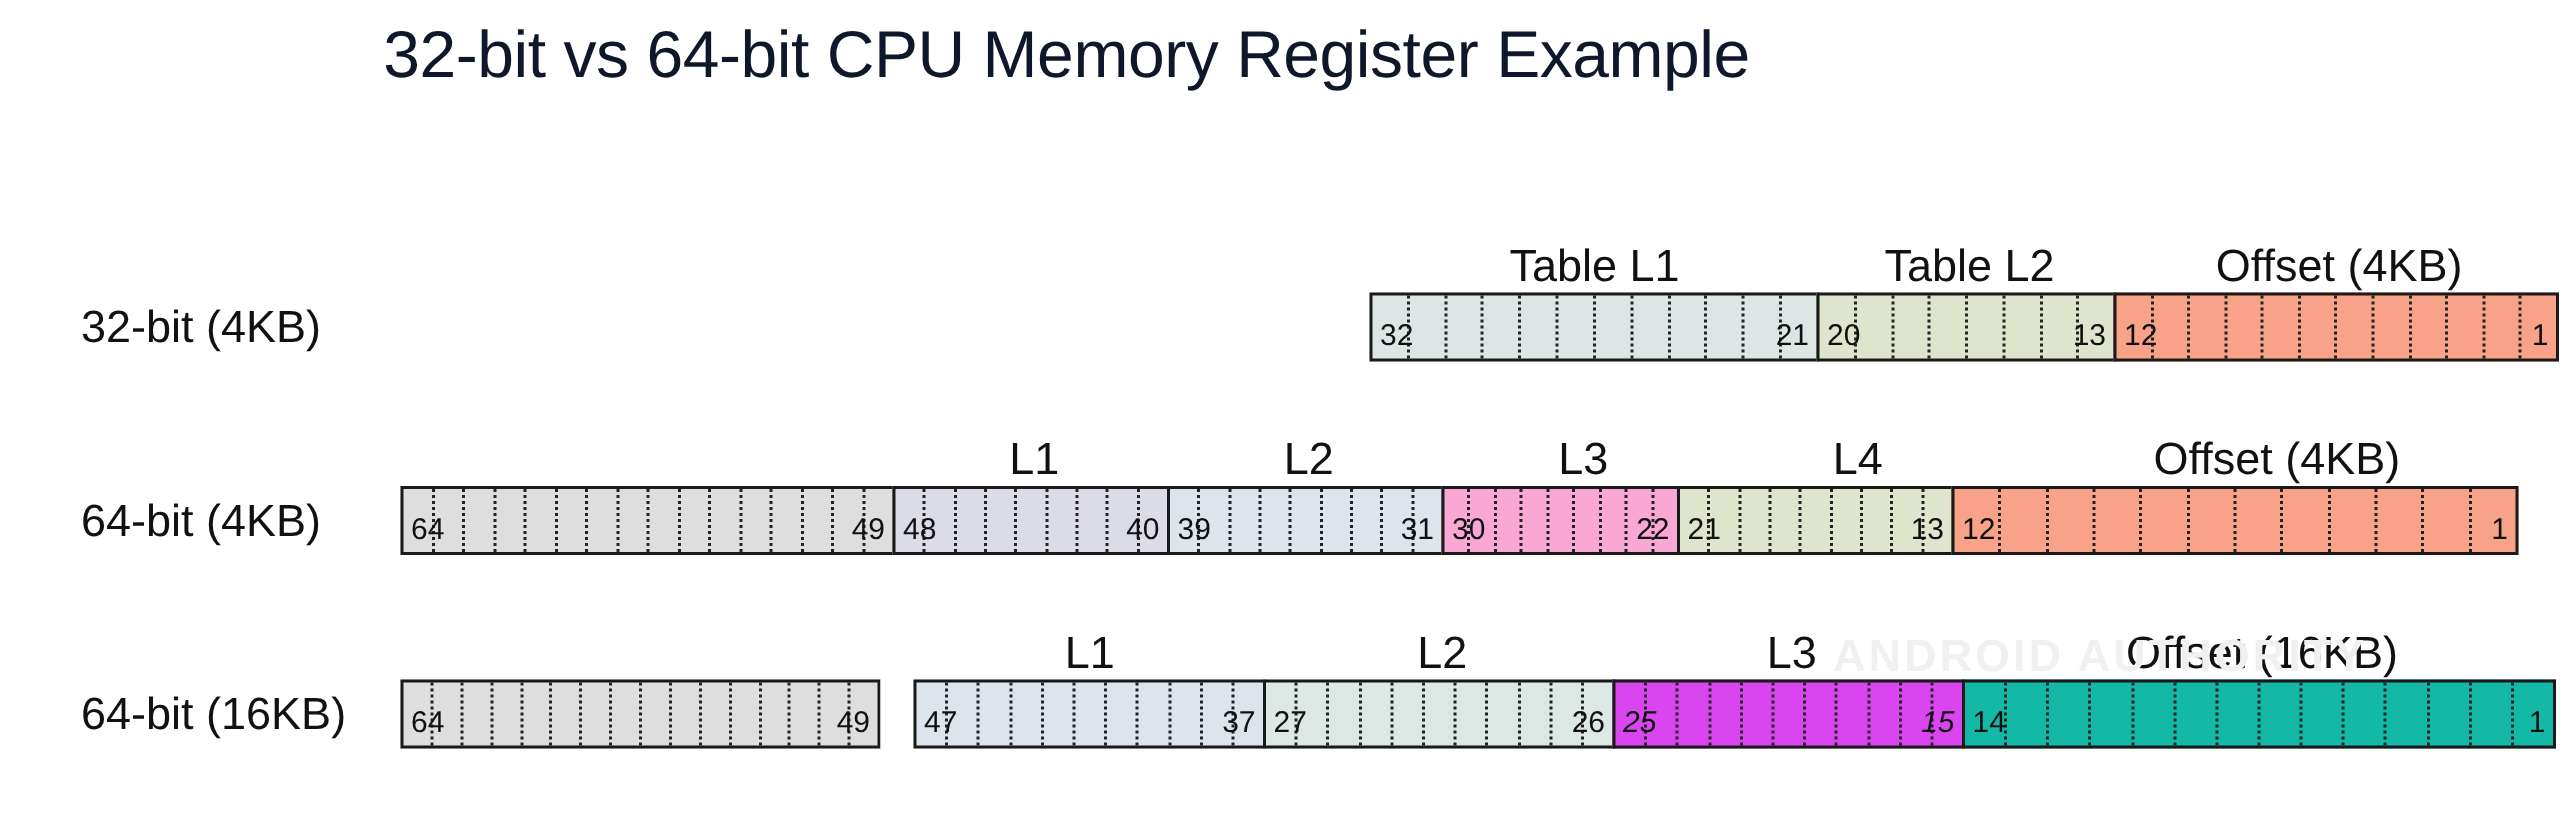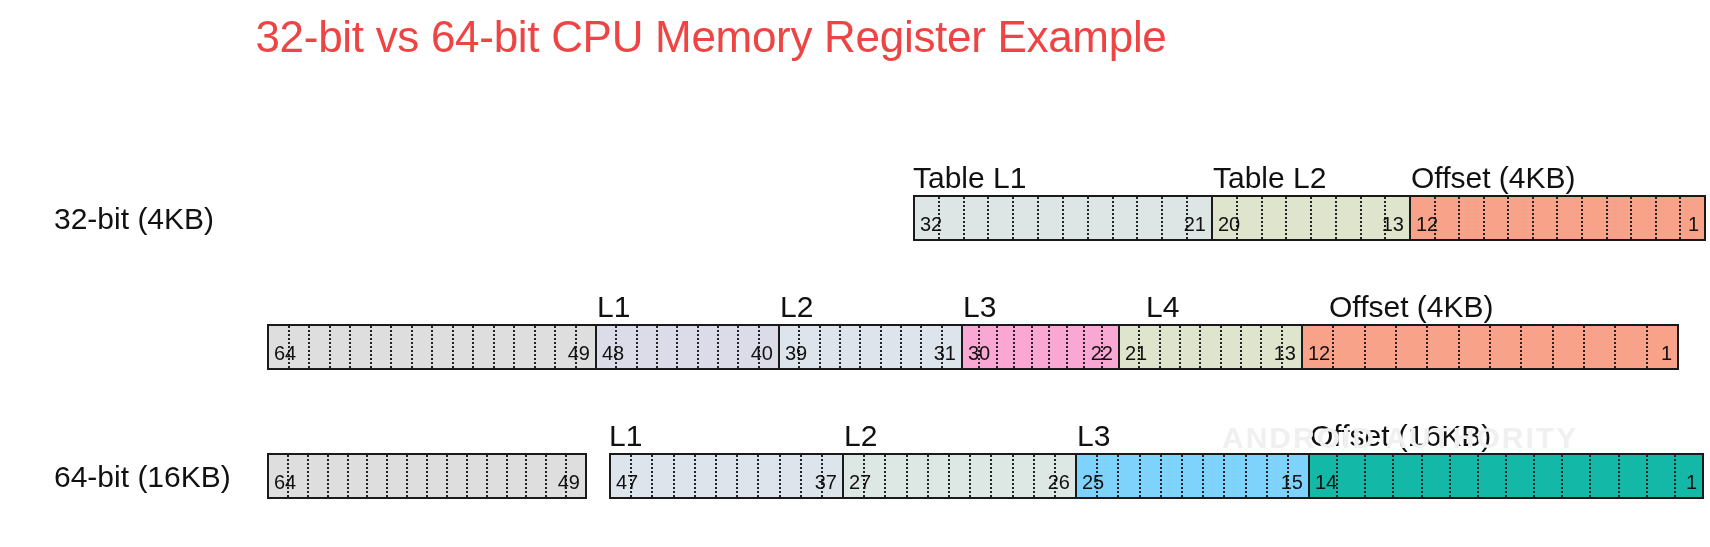--- a/index.html
+++ b/index.html
@@ -18,21 +18,21 @@
 
   .page-title {
     position: absolute;
     top: 12px;
     left: 0;
     width: 1422px;
     text-align: center;
     font-size: 44px;
     font-weight: 400;
     letter-spacing: -0.3px;
-    color: #ef4444;
+    color: #0f172a;
     white-space: nowrap;
   }
 
   .rows {
     position: absolute;
     top: 112px;
     left: 0;
     width: 1710px;
   }
 
@@ -58,21 +58,21 @@
   }
 
   .group-headers {
     position: relative;
     height: 40px;
   }
 
   .group-header {
     position: absolute;
     bottom: 0;
-    text-align: left;
+    text-align: center;
     font-size: 30px;
     line-height: 34px;
     color: #111111;
     white-space: nowrap;
   }
 
   .bar {
     display: flex;
     height: 46px;
     box-sizing: border-box;
@@ -197,20 +197,21 @@
               <div class="tick"></div>
               <div class="tick"></div>
             </div>
             <span class="lbl hi">12</span>
             <span class="lbl lo">1</span>
           </div>
         </div>
       </div>
     </div>
     <div class="row">
+      <div class="row-label">64-bit (4KB)</div>
       <div class="row-diagram" style="left: 267px; width: 1443px;">
         <div class="group-headers">
           <div class="group-header" style="left: 330px; width: 185px;">L1</div>
           <div class="group-header" style="left: 513px; width: 185px;">L2</div>
           <div class="group-header" style="left: 696px; width: 185px;">L3</div>
           <div class="group-header" style="left: 879px; width: 185px;">L4</div>
           <div class="group-header" style="left: 1062px; width: 378px;">Offset (4KB)</div>
         </div>
         <div class="bar">
           <div class="seg" style="width: 330px; background: rgb(222, 222, 222);">
@@ -376,21 +377,21 @@
               <div class="tick"></div>
               <div class="tick"></div>
               <div class="tick"></div>
               <div class="tick"></div>
               <div class="tick"></div>
               <div class="tick"></div>
             </div>
             <span class="lbl hi">27</span>
             <span class="lbl lo">26</span>
           </div>
-          <div class="seg" style="width: 235px; background: #7dd3fc;">
+          <div class="seg" style="width: 235px; background: #d946ef; font-style: italic;">
             <div class="ticks">
               <div class="tick"></div>
               <div class="tick"></div>
               <div class="tick"></div>
               <div class="tick"></div>
               <div class="tick"></div>
               <div class="tick"></div>
               <div class="tick"></div>
               <div class="tick"></div>
               <div class="tick"></div>

